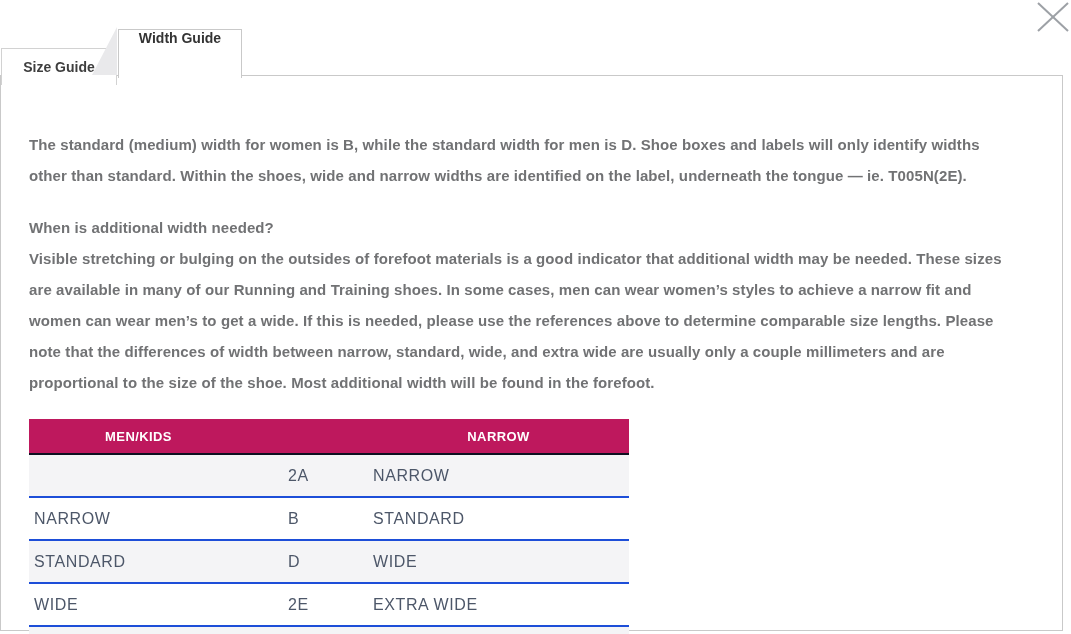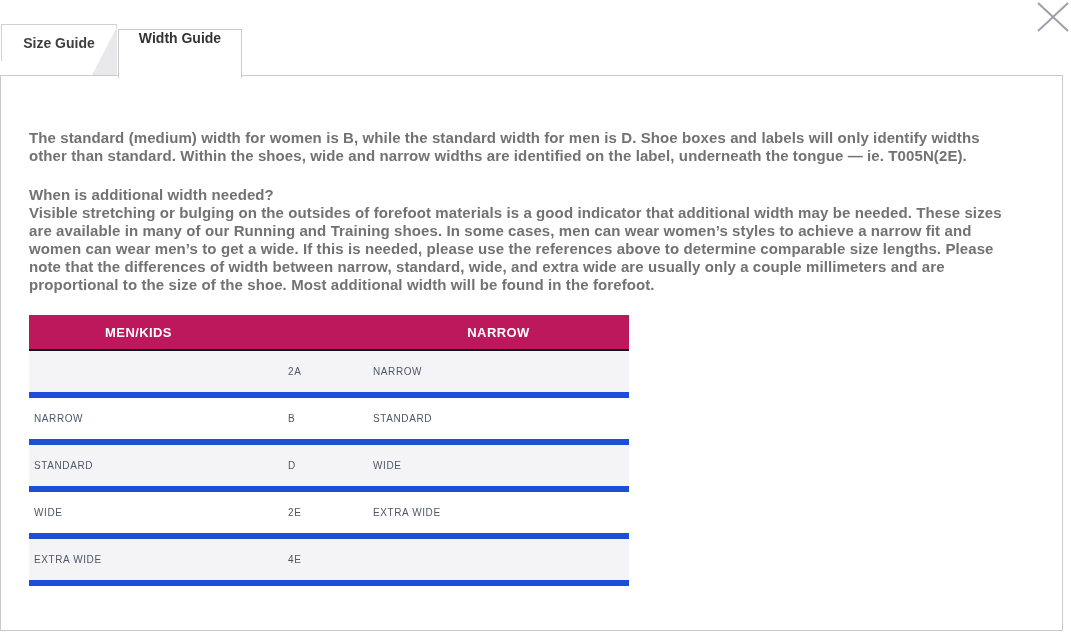--- a/index.html
+++ b/index.html
@@ -23,21 +23,21 @@
     position: absolute;
     background: #ffffff;
     box-sizing: border-box;
     font-size: 14px;
     font-weight: bold;
     color: #3e3e3e;
     text-align: center;
     cursor: pointer;
   }
   .tab-size {
-    left: 1px; top: 24px;
+    left: 1px; top: 48px;
     width: 116px; height: 37px;
     border: 1px solid #d2d2d2;
     border-bottom: none;
     line-height: 37px;
     z-index: 2;
   }
   .tab-wedge {
     position: absolute;
     left: 92px; top: 27px;
     width: 25px; height: 48px;
@@ -64,21 +64,21 @@
     border: 1px solid #c9c9c9;
     box-sizing: border-box;
     z-index: 1;
     padding: 53px 45px 0 28px;
   }
 
   .para {
     width: 990px;
     margin: 0 0 21px 0;
     font-size: 15px;
-    line-height: 18px;
+    line-height: 31px;
     font-weight: bold;
     letter-spacing: 0.1px;
     color: #717274;
   }
 
   
   table.width-table {
     border-collapse: collapse;
     table-layout: fixed;
     width: 600px;
@@ -90,24 +90,24 @@
     font-size: 13px;
     font-weight: bold;
     letter-spacing: 0.4px;
     height: 34px;
     text-align: center;
     padding: 0;
     border-bottom: 2px solid #0e1020;
   }
   table.width-table td {
     height: 41px;
-    font-size: 10px;
+    font-size: 16px;
     letter-spacing: 0.6px;
     color: #4d5769;
-    border-bottom: 6px solid #1d4ed8;
+    border-bottom: 2px solid #1d4ed8;
     padding: 0 0 0 5px;
     vertical-align: middle;
   }
   table.width-table td.code { padding-left: 40px; }
   table.width-table tr:nth-child(odd) td { background: #f4f4f6; }
   table.width-table tr:nth-child(even) td { background: #ffffff; }
 </style>
 </head>
 <body>
 

